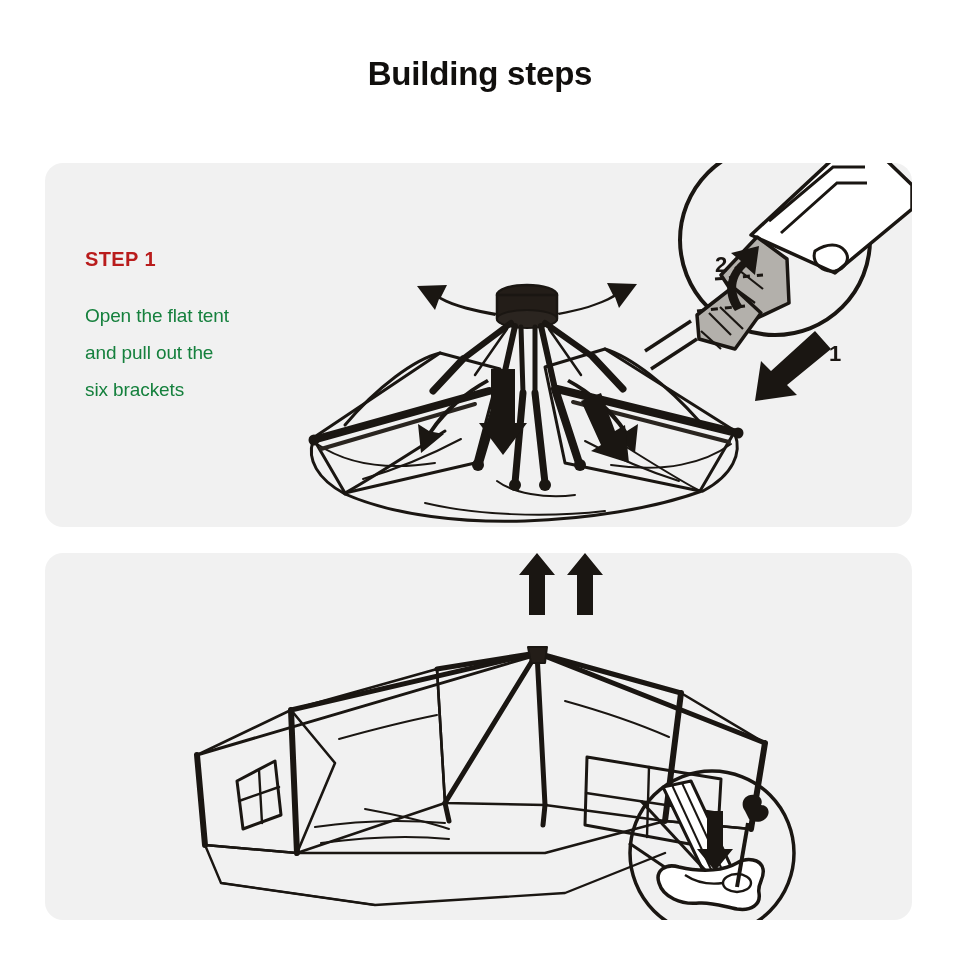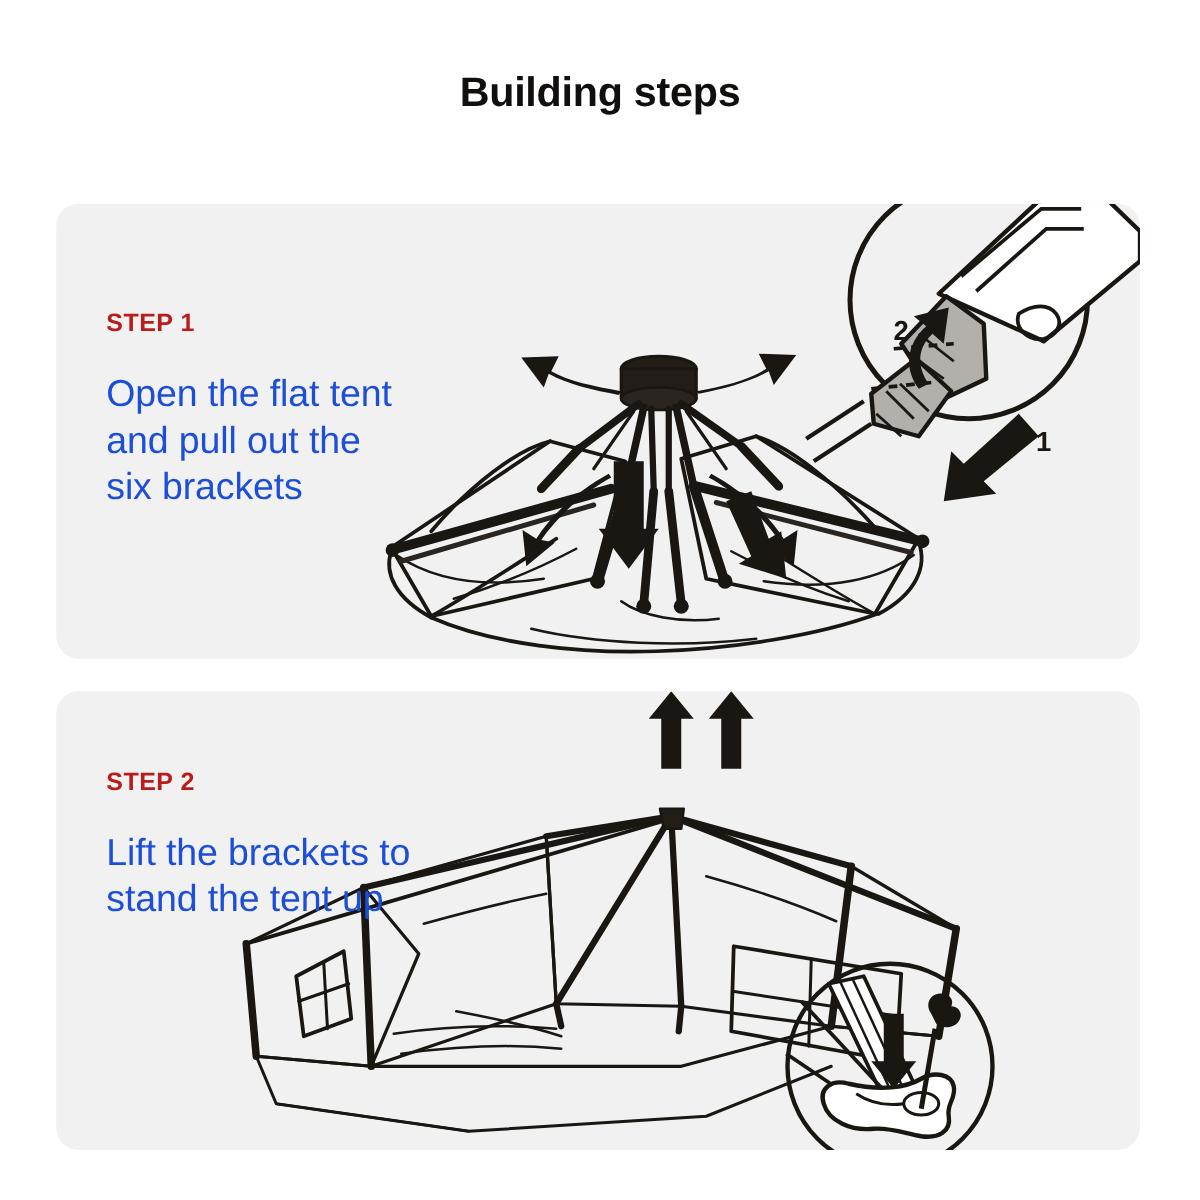--- a/index.html
+++ b/index.html
@@ -51,23 +51,23 @@
   #text-step-2 { top: 62px; }
 
   .step-label {
     font-size: 20px;
     font-weight: bold;
     letter-spacing: 0.4px;
     color: #b91c1c;
     margin: 0 0 26px 0;
   }
   .step-desc {
-    font-size: 30px;
+    font-size: 19px;
     line-height: 37px;
-    color: #1d4ed8;
+    color: #15803d;
     margin: 0;
     white-space: pre-line;
     letter-spacing: -0.1px;
   }
   .art {
     position: absolute;
     top: 0;
     left: 0;
     width: 867px;
     height: 100%;
@@ -340,20 +340,15 @@
             <path d="M700 258 C694 250 700 240 710 242 C716 243 718 248 716 252 C722 252 726 258 722 264 C718 270 708 270 704 266 Z"></path>
           </g>
 
           <g fill="#1a1612" stroke="none">
             <path d="M662 258 L678 258 L678 296 L688 296 L670 318 L652 296 L662 296 Z"></path>
           </g>
         </g>
       </svg>
     </div>
 
-    <div class="step-text-block" id="text-step-2">
-      <div class="step-label">STEP 2</div>
-      <div class="step-desc">Lift the brackets to
-stand the tent up</div>
-    </div>
   </div>
 
 </div>
 
 </body></html>

